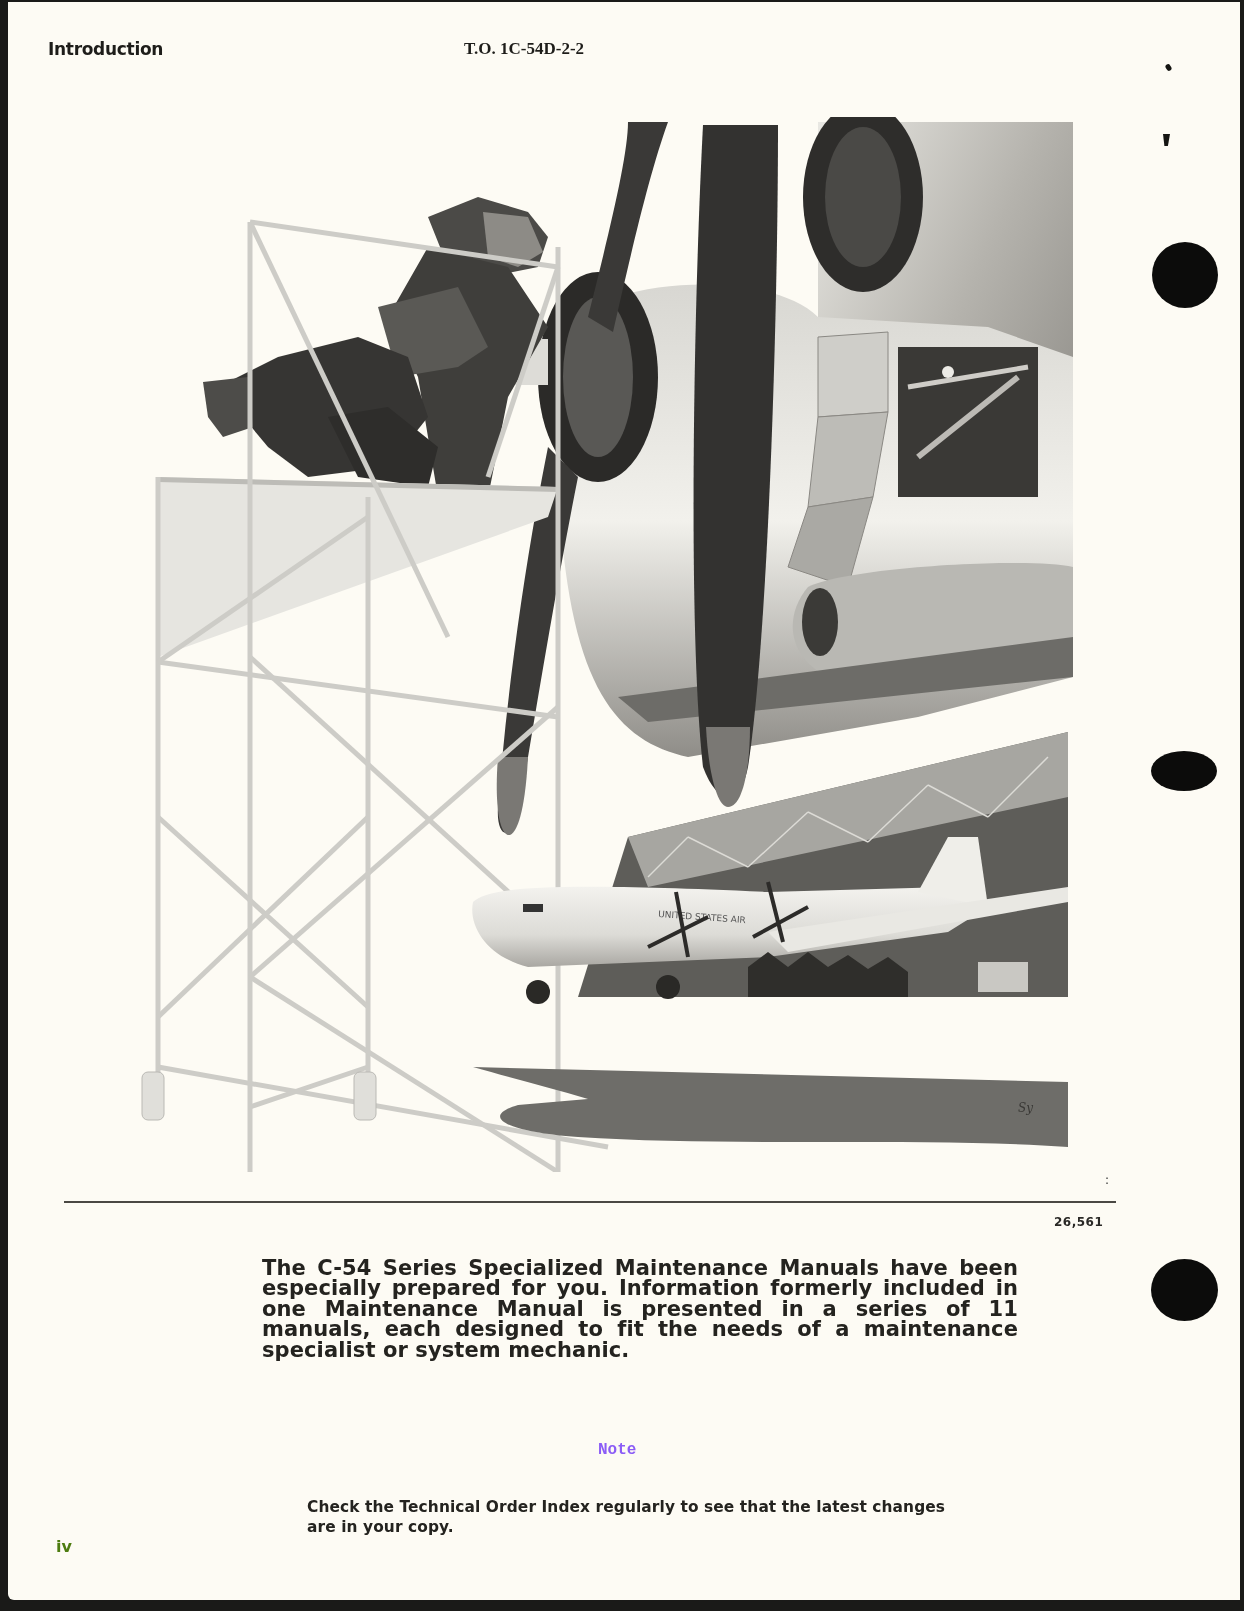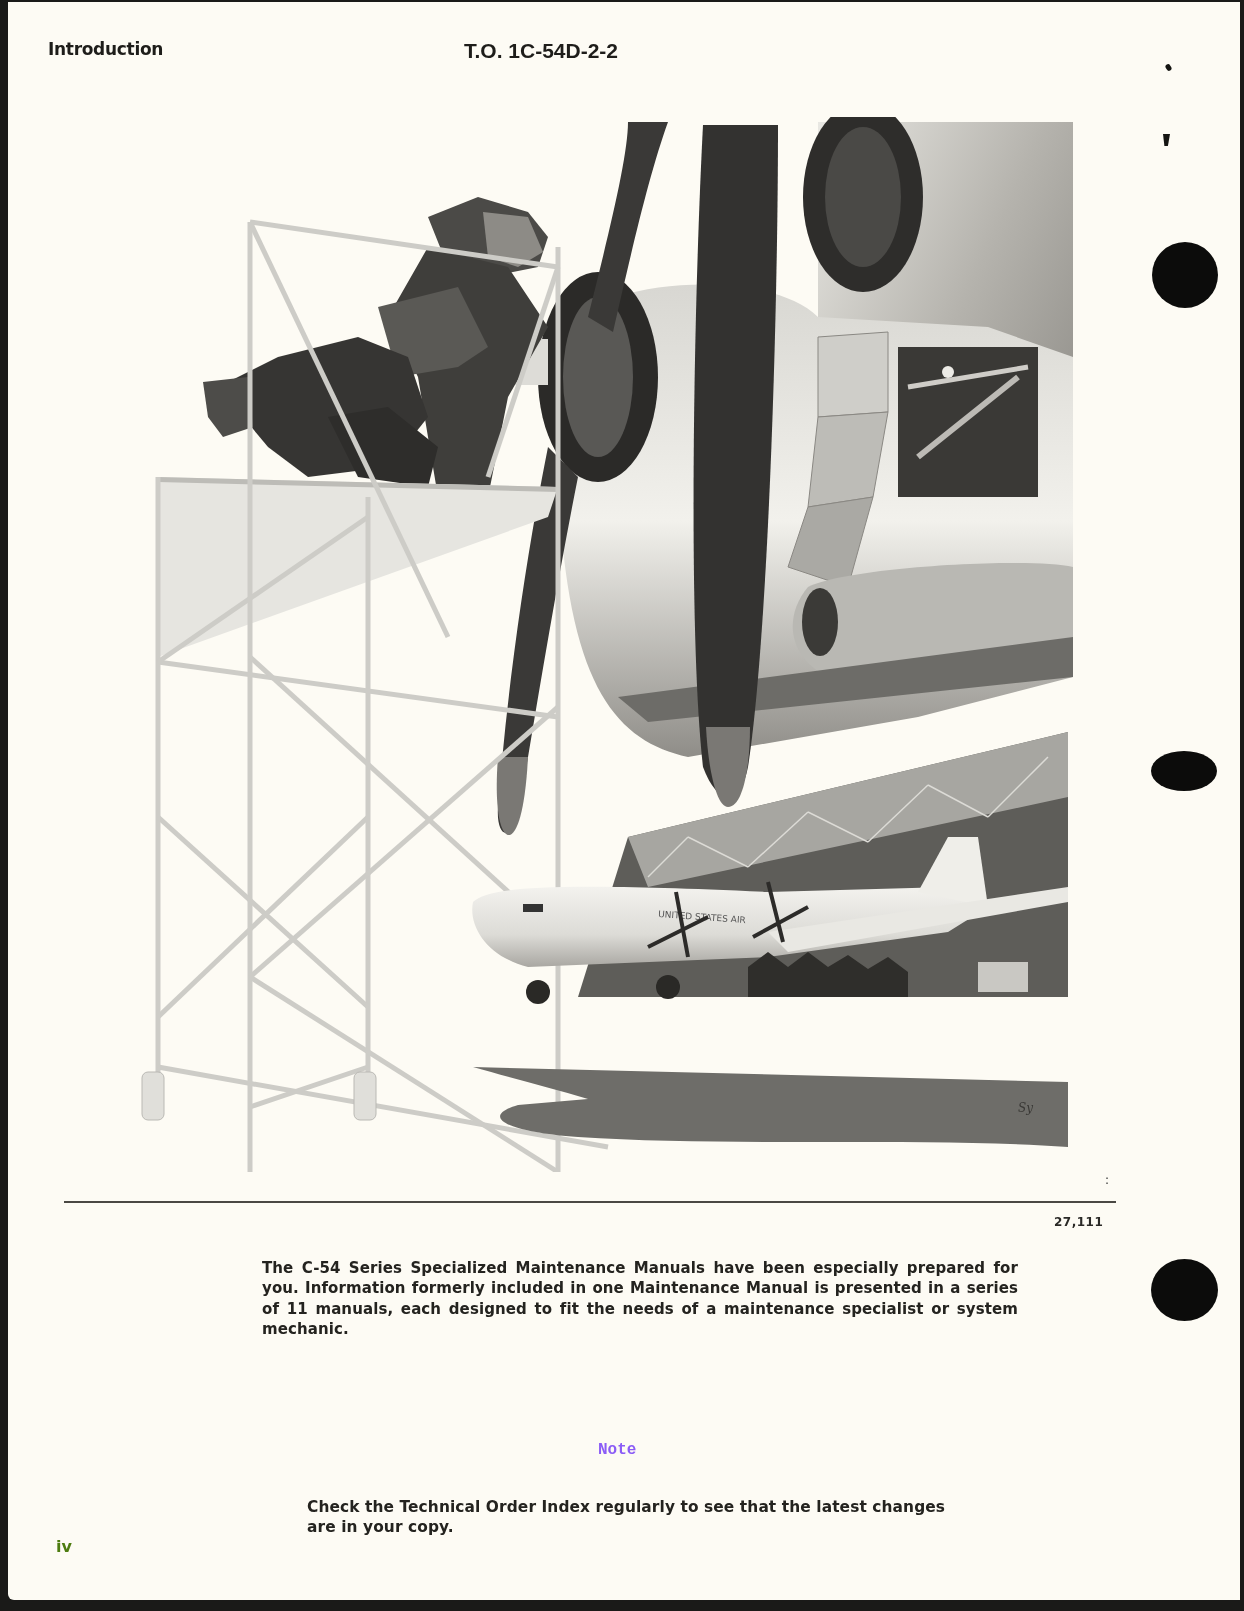--- a/index.html
+++ b/index.html
@@ -13,22 +13,22 @@
     background: #fdfbf4;
     border-bottom-left-radius: 6px;
   }
   .hdr-left {
     position: absolute; left: 40px; top: 37px;
     font-family: "DejaVu Sans", sans-serif; font-weight: bold;
     font-size: 17px; color: #1e1d1a; letter-spacing: -0.3px;
   }
   .hdr-center {
     position: absolute; left: 456px; top: 37px;
-    font-family: Liberation Sans, sans-serif; font-weight: bold;
-    font-size: 21px; color: #1e1d1a; letter-spacing: 0px;
+    font-family: Liberation Serif, serif; font-weight: bold;
+    font-size: 17px; color: #1e1d1a; letter-spacing: 0px;
   }
   .speck { position: absolute; background: #151512; }
   .hole {
     position: absolute; background: #0c0c0b; border-radius: 50%;
   }
   .illus { position: absolute; left: 120px; top: 115px; width: 975px; height: 1055px; }
   .rule {
     position: absolute; left: 56px; top: 1199px; width: 1052px; height: 2px;
     background: #4a4843;
   }
@@ -42,21 +42,21 @@
     letter-spacing: 0.5px;
   }
   .fw-title {
     position: absolute; left: 30px; top: 1237px;
     font-family: "DejaVu Serif", "Liberation Serif", serif; font-weight: bold;
     font-size: 36px; color: #111; letter-spacing: 1px;
   }
   .fw-body {
     position: absolute; left: 254px; top: 1256px; width: 756px;
     font-family: "DejaVu Sans", sans-serif; font-weight: bold;
-    font-size: 15px; line-height: 20.4px; color: #24231f;
+    font-size: 21px; line-height: 20.4px; color: #24231f;
     text-align: justify; letter-spacing: 0.1px;
   }
   .fw-body p { margin: 0 0 12px 0; }
   .note-title {
     position: absolute; left: 590px; top: 1439px;
     font-family: Liberation Mono, monospace; font-weight: bold; font-size: 16px; color: #8b5cf6;
   }
   .note-body {
     position: absolute; left: 299px; top: 1460px; width: 640px;
     font-family: "DejaVu Sans", sans-serif; font-weight: bold;
@@ -195,21 +195,21 @@
 
     <path d="M620 880 L620 850 L640 835 L660 850 L680 835 L700 850 L720 838 L740 852 L760 840 L780 855 L780 880 Z" fill="#2f2e2b"></path>
     <rect x="850" y="845" width="50" height="30" fill="#c9c8c3"></rect>
 
     <path d="M345 950 L940 965 L940 1030 C800 1020 600 1030 450 1020 C380 1015 350 1000 390 988 L460 982 C420 970 380 960 345 950 Z" fill="#6e6d69"></path>
     <text x="890" y="995" font-family="DejaVu Serif, serif" font-size="12" fill="#3a3936" font-style="italic">Sy</text>
   </svg>
 
   <div class="colon-dots">:</div>
   <div class="rule"></div>
-  <div class="fignum">27,111</div>
+  <div class="fignum">26,561</div>
 
   <div class="fw-body">
     <p>The C-54 Series Specialized  Maintenance Manuals  have been especially prepared for you. Information formerly included in one Maintenance Manual is presented in a series of 11  manuals,  each designed to fit the needs of a maintenance specialist or system mechanic.</p>
   </div>
   <div class="note-title">Note</div>
   <div class="note-body">Check the Technical Order Index regularly to see that the latest changes are in your copy.</div>
 
   <div class="pagenum">iv</div>
 </div>
 

